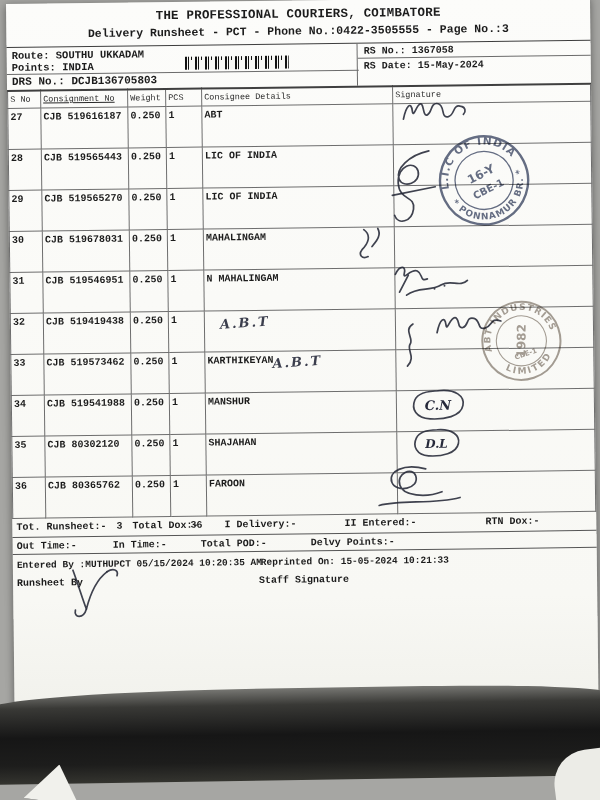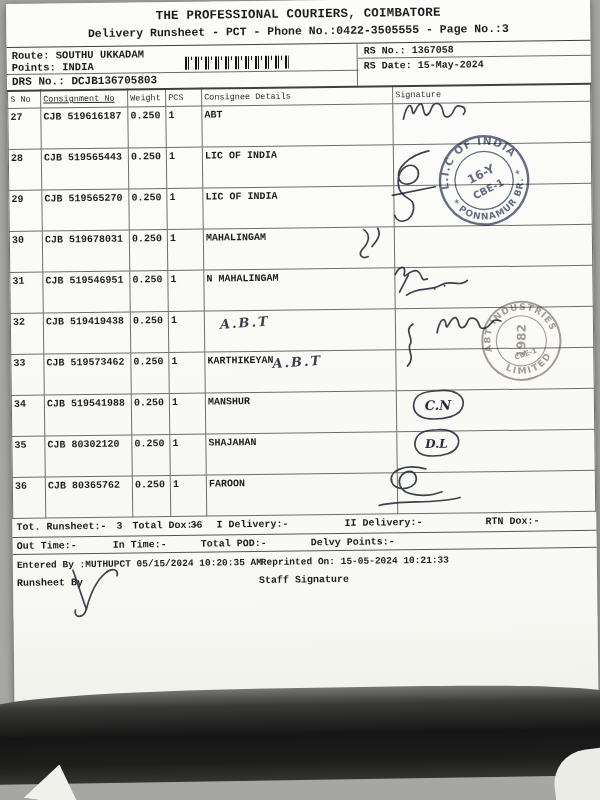--- a/index.html
+++ b/index.html
@@ -211,22 +211,22 @@
         <td></td>
       </tr>
     </tbody>
   </table>
 
   <div class="sumrow">
     <span style="left:4px">Tot. Runsheet:-</span>
     <span style="left:104px">3</span>
     <span style="left:120px">Total Dox:-</span>
     <span style="left:178px">36</span>
-    <span style="left:204px">I Delivery:-</span>
-    <span style="left:332px">II Delivery:-</span>
+    <span style="left:212px">I Delivery:-</span>
+    <span style="left:332px">II Entered:-</span>
     <span style="left:473px">RTN Dox:-</span>
   </div>
 
   <div class="outrow">
     <span style="left:4px">Out Time:-</span>
     <span style="left:100px">In Time:-</span>
     <span style="left:188px">Total POD:-</span>
     <span style="left:298px">Delvy Points:-</span>
   </div>
 

